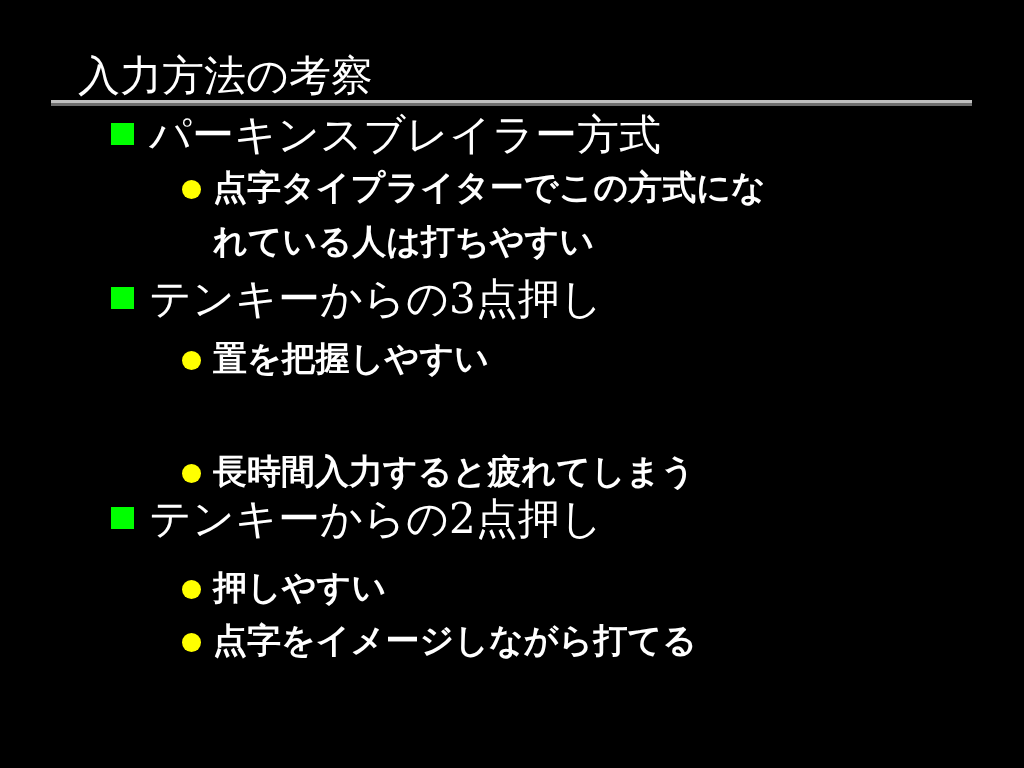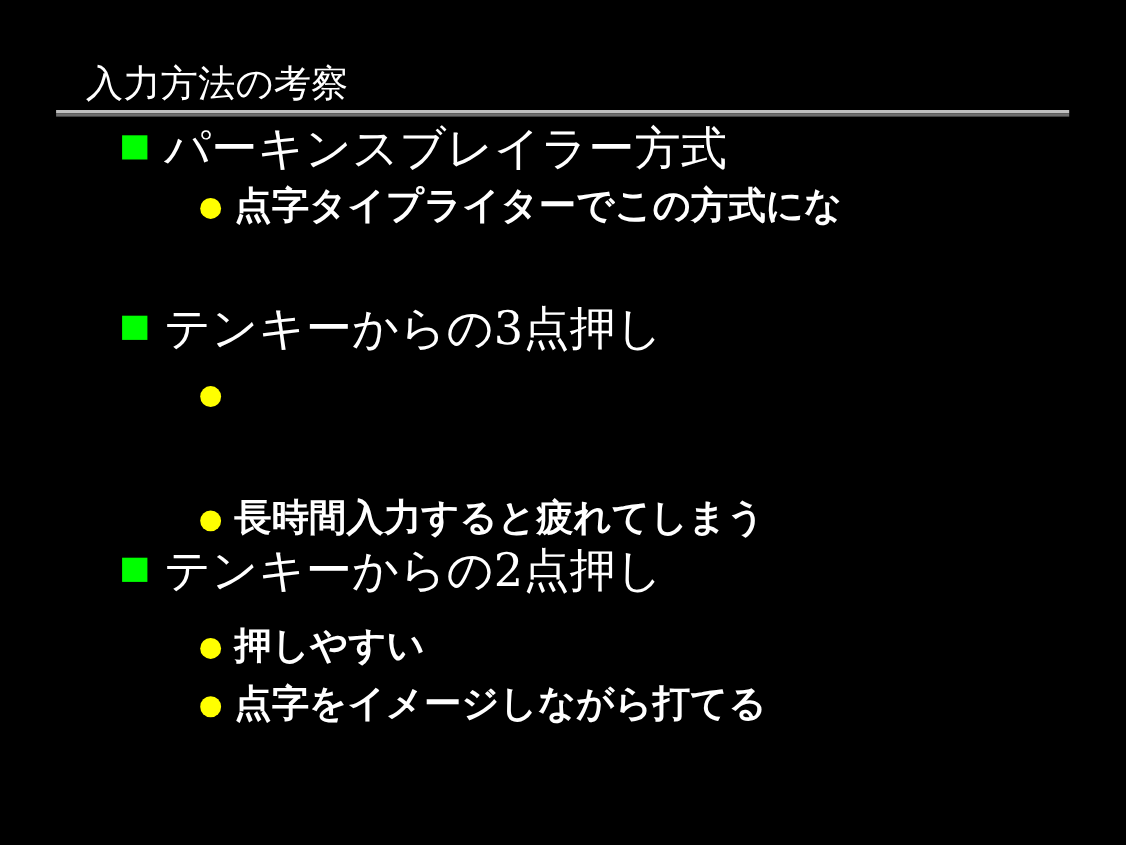--- a/index.html
+++ b/index.html
@@ -5,21 +5,21 @@
   html, body { margin: 0; padding: 0; }
   body {
     width: 1024px; height: 768px; background: #000000; overflow: hidden;
     position: relative;
     font-family: "DejaVu Serif", "Liberation Serif", serif;
     color: #ffffff;
   }
   .title {
     position: absolute; left: 78px; top: 50px;
     font-family: "DejaVu Sans", "Liberation Sans", sans-serif;
-    font-size: 34px; line-height: 52px; color: #ffffff; white-space: nowrap;
+    font-size: 42px; line-height: 52px; color: #ffffff; white-space: nowrap;
   }
   .rule {
     position: absolute; left: 51px; top: 100px; width: 921px; height: 6px;
   }
   .rule .top { height: 3px; background: #c0c0c0; }
   .rule .bot { height: 3px; background: #6e6e6e; }
 
   .l1 {
     position: absolute; left: 111px; white-space: nowrap;
     font-size: 42px; line-height: 56px; height: 56px;
@@ -50,30 +50,32 @@
 </div>
 
 <div class="l1" style="top:107px;">
   <span class="sq"></span>
   <span class="txt">パーキンスブレイラー方式</span>
 </div>
 <div class="l2" style="top:170px;">
   <span class="dot"></span>
   <div class="txt">
     <div>点字タイプライターでこの方式にな</div>
+    <div>れている人は打ちやすい</div>
   </div>
 </div>
 
 <div class="l1" style="top:271px;">
   <span class="sq"></span>
   <span class="txt">テンキーからの3点押し</span>
 </div>
 <div class="l2" style="top:341px;">
   <span class="dot"></span>
   <div class="txt">
+    <div>置を把握しやすい</div>
   </div>
 </div>
 <div class="l2" style="top:454px;">
   <span class="dot"></span>
   <div class="txt">
     <div>長時間入力すると疲れてしまう</div>
   </div>
 </div>
 
 <div class="l1" style="top:491px;">

